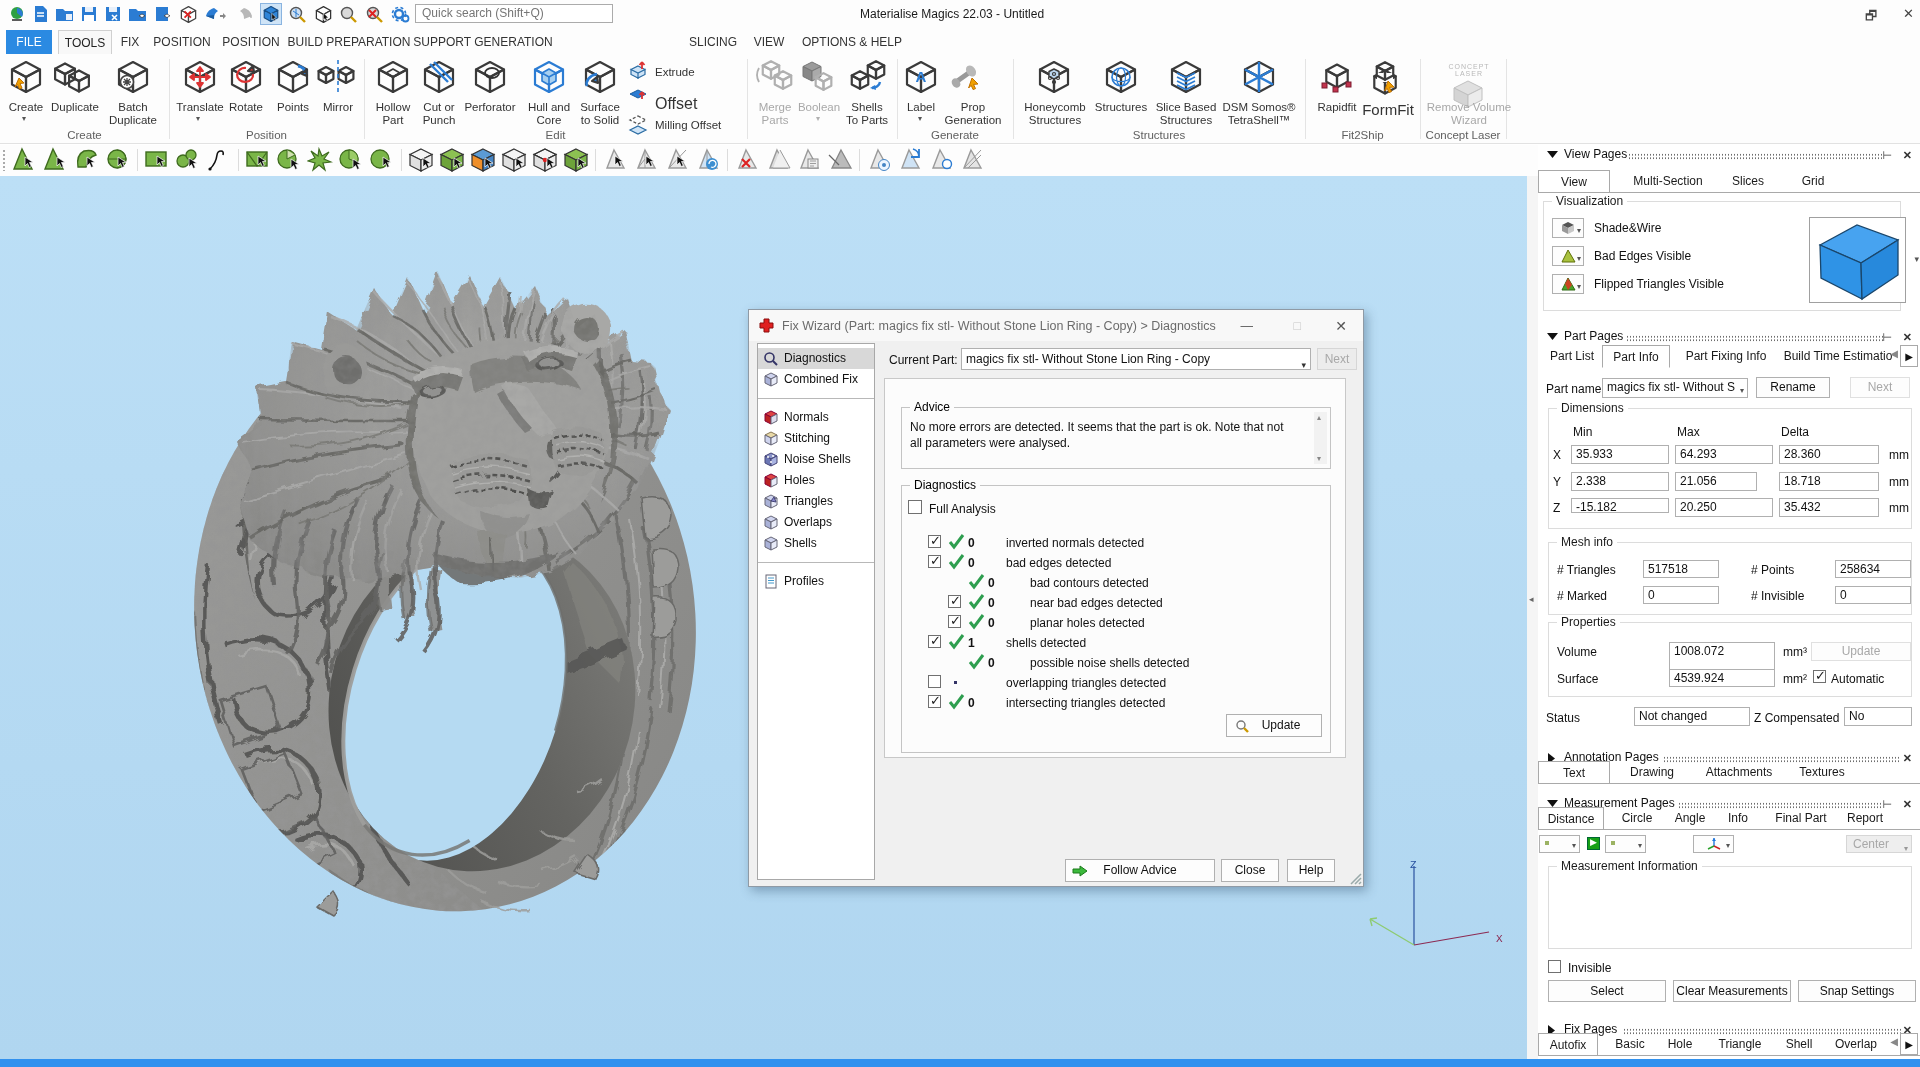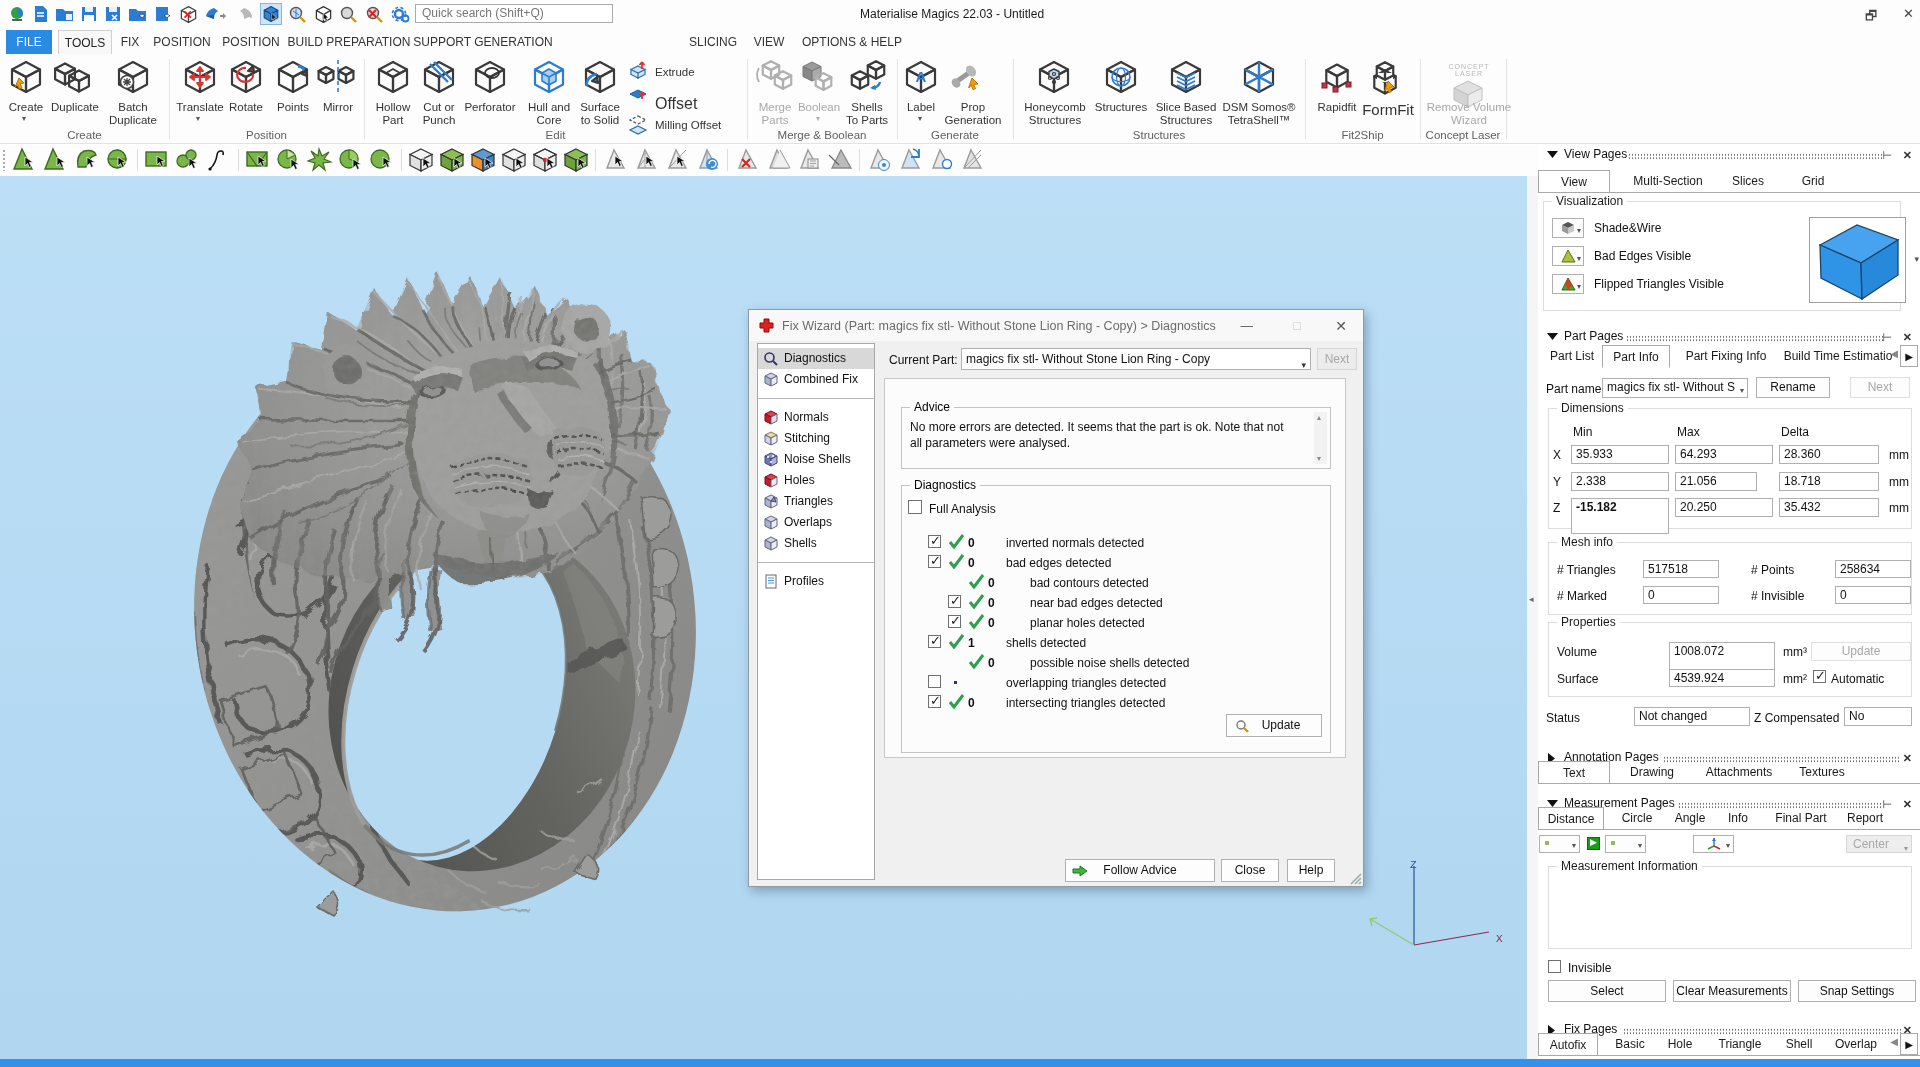--- a/index.html
+++ b/index.html
@@ -213,23 +213,20 @@
     </div>
     <div class="rgsep" style="left:169px;"></div>
     <div class="rgroup" style="left:169px;width:195px;">
       <div class="glabel">Position</div>
     </div>
     <div class="rgsep" style="left:364px;"></div>
     <div class="rgroup" style="left:364px;width:383px;">
       <div class="glabel">Edit</div>
     </div>
     <div class="rgsep" style="left:747px;"></div>
-    <div class="rgroup" style="left:747px;width:150px;">
-      <div class="glabel">Merge &amp; Boolean</div>
-    </div>
     <div class="rgsep" style="left:897px;"></div>
     <div class="rgroup" style="left:897px;width:116px;">
       <div class="glabel">Generate</div>
     </div>
     <div class="rgsep" style="left:1013px;"></div>
     <div class="rgroup" style="left:1013px;width:292px;">
       <div class="glabel">Structures</div>
     </div>
     <div class="rgsep" style="left:1305px;"></div>
     <div class="rgroup" style="left:1305px;width:115px;">
@@ -1077,21 +1074,21 @@
       <div class="inp" style="left:22px;top:36px;width:98px;height:19px;">35.933</div>
       <div class="inp" style="left:126px;top:36px;width:98px;height:19px;">64.293</div>
       <div class="inp" style="left:230px;top:36px;width:100px;height:19px;">28.360</div>
       <div class="lbl" style="left:340px;top:39px;">mm</div>
       <div class="lbl" style="left:4px;top:66px;">Y</div>
       <div class="inp" style="left:22px;top:63px;width:98px;height:19px;">2.338</div>
       <div class="inp" style="left:126px;top:63px;width:82px;height:19px;">21.056</div>
       <div class="inp" style="left:230px;top:63px;width:100px;height:19px;">18.718</div>
       <div class="lbl" style="left:340px;top:66px;">mm</div>
       <div class="lbl" style="left:4px;top:92px;">Z</div>
-      <div class="inp" style="left:22px;top:89px;width:98px;height:36px;font-weight:bold;">-15.182</div>
+      <div class="inp" style="left:22px;top:89px;width:98px;height:15px;">-15.182</div>
       <div class="inp" style="left:126px;top:89px;width:98px;height:19px;">20.250</div>
       <div class="inp" style="left:230px;top:89px;width:100px;height:19px;">35.432</div>
       <div class="lbl" style="left:340px;top:92px;">mm</div>
     </div>
     <div class="gbox" style="left:10px;top:215px;width:364px;height:73px;">
       <div class="glab">Mesh info</div>
       <div class="lbl" style="left:8px;top:20px;"># Triangles</div>
       <div class="inp" style="left:94px;top:17px;width:76px;height:18px;">517518</div>
       <div class="lbl" style="left:202px;top:20px;"># Points</div>
       <div class="inp" style="left:286px;top:17px;width:76px;height:18px;">258634</div>

